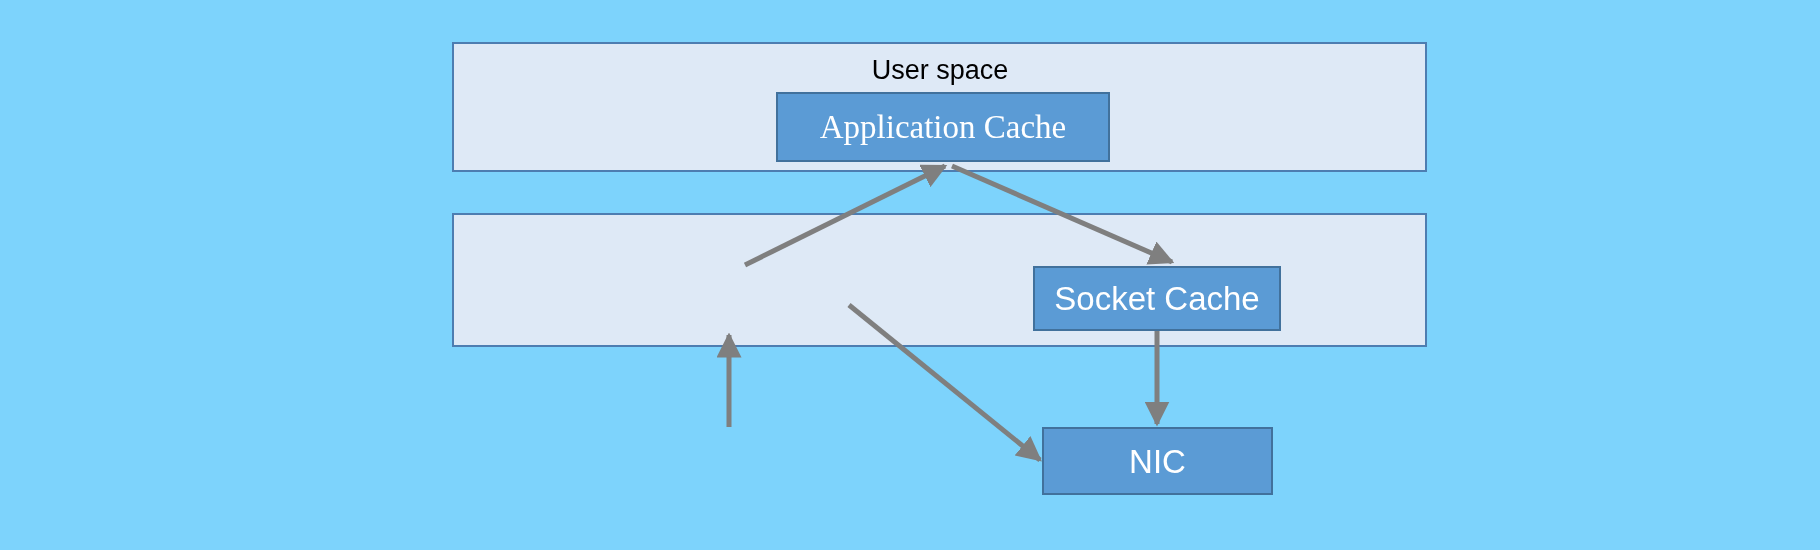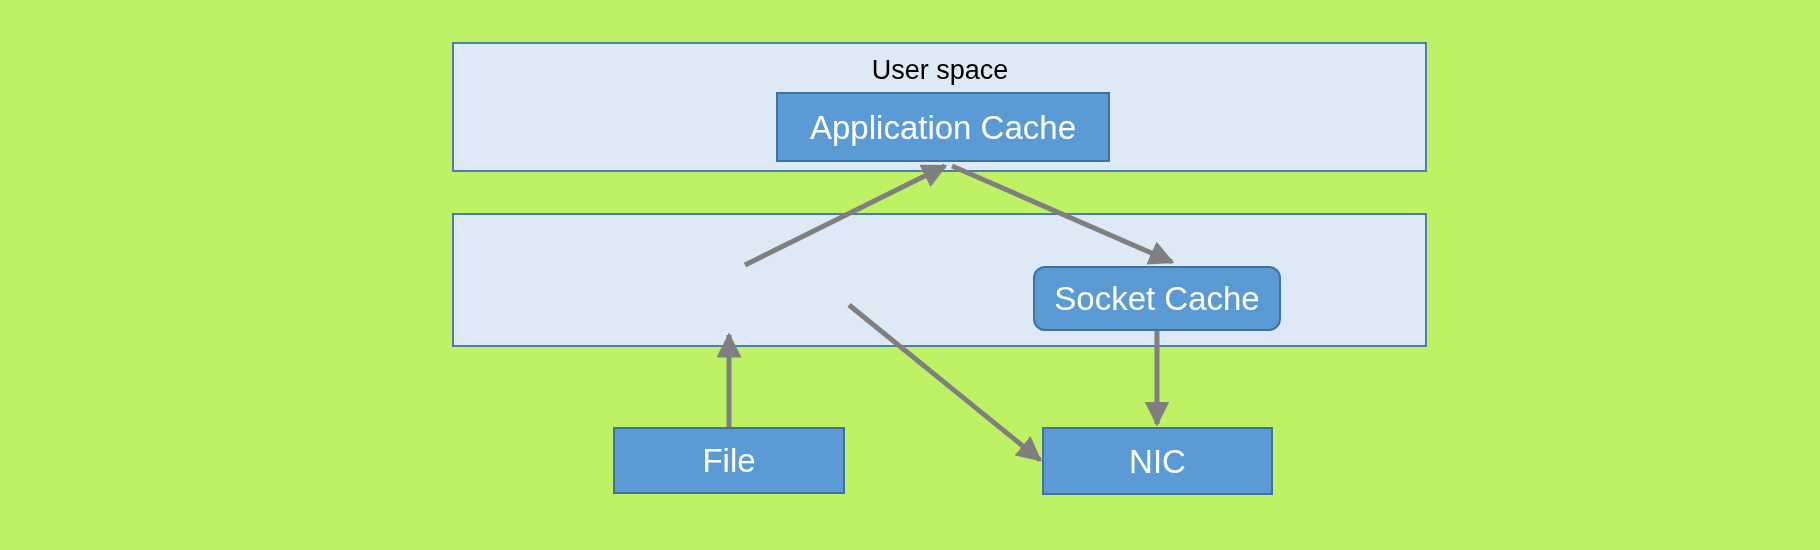--- a/index.html
+++ b/index.html
@@ -53,21 +53,21 @@
     left: 0;
     top: 0;
     width: 1820px;
     height: 550px;
     pointer-events: none;
   }
 </style>
 </head>
 <body>
 
-<div id="canvas" style="background: #bef264;">
+<div id="canvas" style="background: #7dd3fc;">
 
   <div class="panel" id="panel-user-space" style="left: 452px; top: 42px; width: 975px; height: 130px; background: rgb(222, 233, 246); border-color: rgb(77, 125, 177);"></div>
   <div class="panel" id="panel-kernel-space" style="left: 452px; top: 213px; width: 975px; height: 134px; background: rgb(222, 233, 246); border-color: rgb(77, 125, 177);"></div>
 
   <div class="panel-label" id="label-user-space" style="left: 940px; top: 57px; transform: translateX(-50%);">User space</div>
 
   <svg id="edges" viewBox="0 0 1820 550" xmlns="http://www.w3.org/2000/svg">
     <defs>
       <marker id="arrow" viewBox="0 0 10 10" refX="9" refY="5" markerWidth="5" markerHeight="5" orient="auto-start-reverse">
         <path d="M 0 0 L 10 5 L 0 10 z" fill="#7f7f7f"></path>
@@ -75,26 +75,23 @@
     </defs>
     <g id="edge-group">
         <line x1="745" y1="265" x2="945" y2="166" stroke="#7f7f7f" stroke-width="5" marker-end="url(#arrow)"></line>
         <line x1="952" y1="166" x2="1172" y2="262" stroke="#7f7f7f" stroke-width="5" marker-end="url(#arrow)"></line>
         <line x1="729" y1="427" x2="729" y2="335" stroke="#7f7f7f" stroke-width="5" marker-end="url(#arrow)"></line>
         <line x1="849" y1="305" x2="1040" y2="460" stroke="#7f7f7f" stroke-width="5" marker-end="url(#arrow)"></line>
         <line x1="1157" y1="331" x2="1157" y2="424" stroke="#7f7f7f" stroke-width="5" marker-end="url(#arrow)"></line>
       </g>
   </svg>
 
-  <div class="node" id="node-application-cache" style="left: 776px; top: 92px; width: 334px; height: 70px; background: rgb(91, 155, 213); border-color: rgb(65, 113, 156); color: rgb(255, 255, 255);">
+  <div class="node" id="node-application-cache" style="left: 776px; top: 92px; width: 334px; height: 70px; background: rgb(91, 155, 213); border-color: rgb(65, 113, 156); color: rgb(255, 255, 255); font-family: Liberation Serif, serif;">
     <span>Application Cache</span>
   </div>
-  <div class="node" id="node-socket-cache" style="left: 1033px; top: 266px; width: 248px; height: 65px; background: rgb(91, 155, 213); border-color: rgb(65, 113, 156); color: rgb(255, 255, 255); border-radius: 12px;">
+  <div class="node" id="node-socket-cache" style="left: 1033px; top: 266px; width: 248px; height: 65px; background: rgb(91, 155, 213); border-color: rgb(65, 113, 156); color: rgb(255, 255, 255);">
     <span>Socket Cache</span>
-  </div>
-  <div class="node" id="node-file" style="left: 613px; top: 427px; width: 232px; height: 67px; background: rgb(91, 155, 213); border-color: rgb(65, 113, 156); color: rgb(255, 255, 255);">
-    <span>File</span>
   </div>
   <div class="node" id="node-nic" style="left: 1042px; top: 427px; width: 231px; height: 68px; background: rgb(91, 155, 213); border-color: rgb(65, 113, 156); color: rgb(255, 255, 255);">
     <span>NIC</span>
   </div>
 
 </div>
 
 </body></html>

